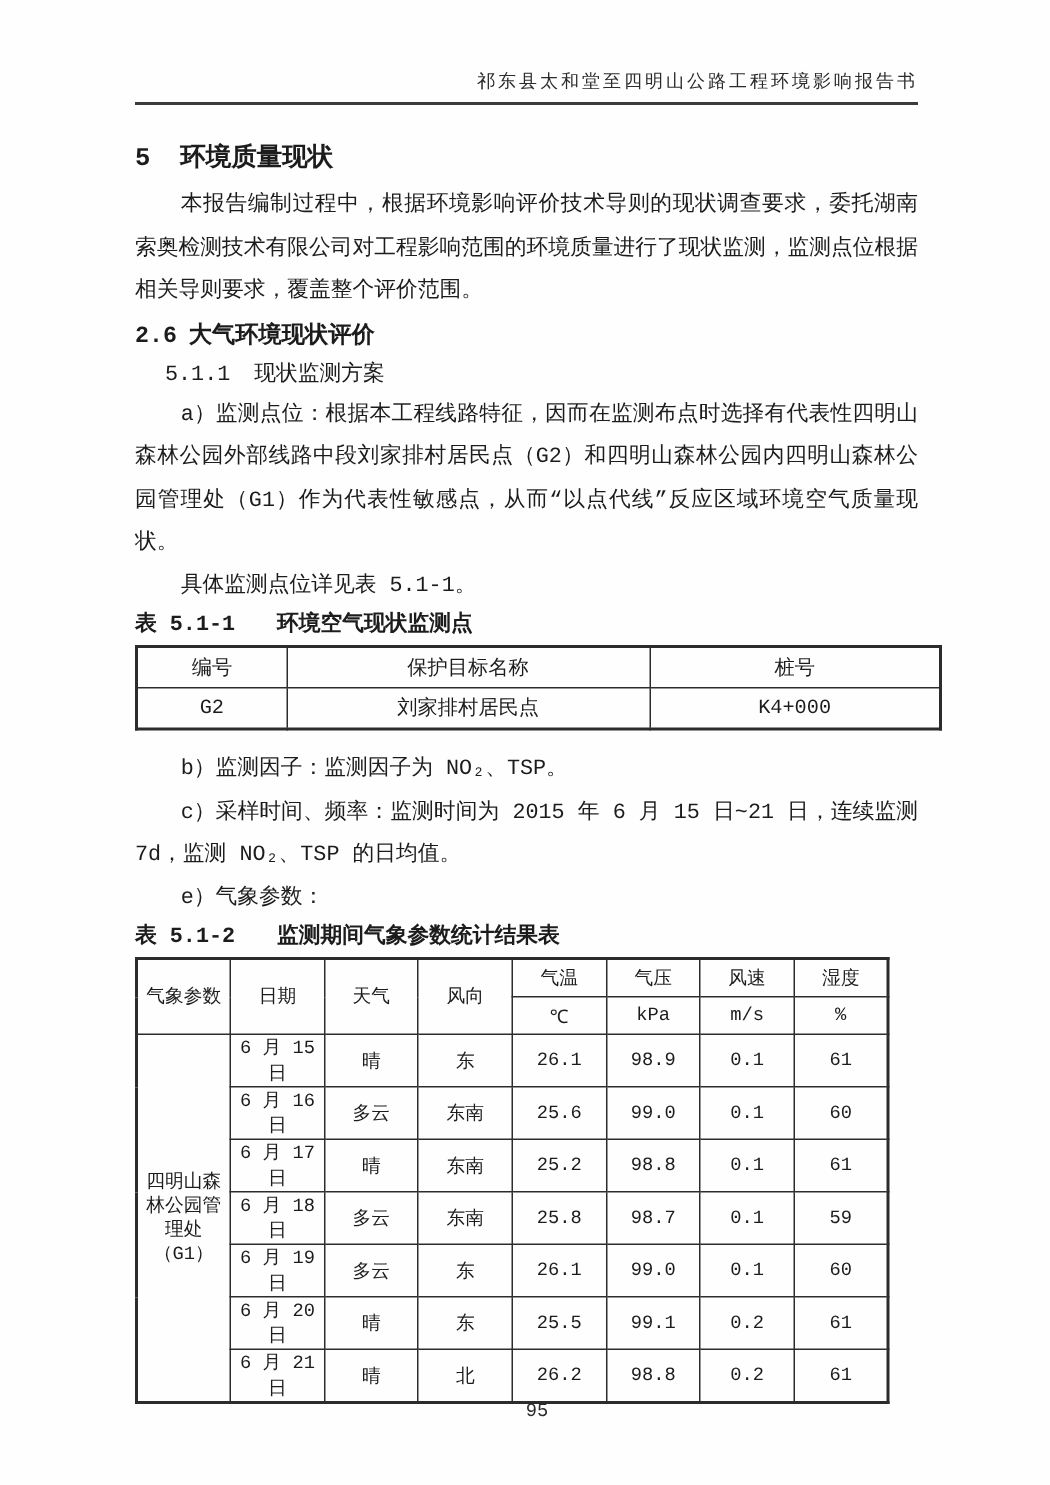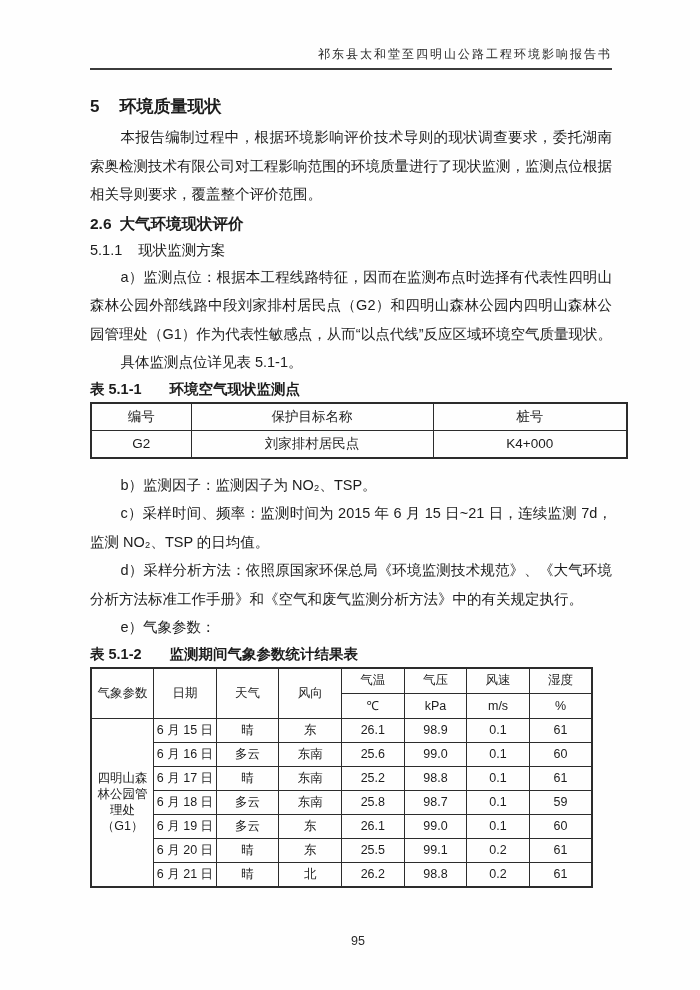--- a/index.html
+++ b/index.html
@@ -2,21 +2,21 @@
 <html><head>
 <meta charset="utf-8">
 <style>
   html,body{margin:0;padding:0;background:#ffffff;}
   .page{
     position:relative;
     width:700px;height:990px;
     background:#fefefe;
     box-sizing:border-box;
     padding:46px 88px 0 90px;
-    font-family:Liberation Sans, sans-serif;
+    font-family:Liberation Mono, monospace;
     color:#1c1c1c;
     overflow:hidden;
   }
   .running-header{
     text-align:right;
     font-size:12px;
     letter-spacing:2px;
     color:#2a2a2a;
     padding-bottom:5px;
     border-bottom:2px solid #3b3b3b;
@@ -34,21 +34,21 @@
     font-weight:bold;
     line-height:26px;
   }
   .h-sec51 .sec-num{margin-right:8px;}
   .h-sec511{
     margin:0;
     font-size:14.5px;
     font-weight:normal;
     line-height:26px;
   }
-  .h-sec511 .sec-num{margin-right:16px;}
+  .h-sec511 .sec-num{margin-right:16px;margin-left:20px;}
   p.body{
     margin:0;
     font-size:14.5px;
     line-height:28.5px;
     text-align:justify;
     text-indent:2.1em;
   }
   p.intro{margin-top:4px;}
   p.after-table{margin-top:12px;}
   .caption{
@@ -143,21 +143,20 @@
       <tr>
         <td>G2</td>
         <td>刘家排村居民点</td>
         <td>K4+000</td>
       </tr>
     </tbody>
   </table>
 
   <p class="body after-table">b）监测因子：监测因子为 NO₂、TSP。</p>
   <p class="body">c）采样时间、频率：监测时间为 2015 年 6 月 15 日~21 日，连续监测 7d，监测 NO₂、TSP 的日均值。</p>
-  <p class="body">d）采样分析方法：依照原国家环保总局《环境监测技术规范》、《大气环境分析方法标准工作手册》和《空气和废气监测分析方法》中的有关规定执行。</p>
   <p class="body">e）气象参数：</p>
 
   <p class="caption">
     <span class="cap-label">表 5.1-2</span><span>监测期间气象参数统计结果表</span>
   </p>
 
   <table class="weather-table">
     <thead>
       <tr>
         <th rowspan="2">气象参数</th>

